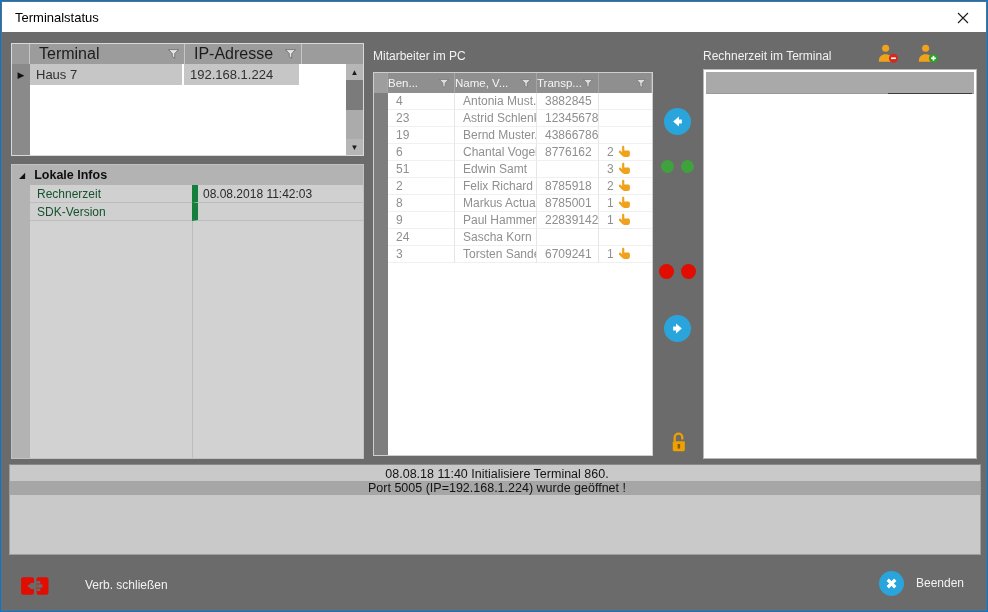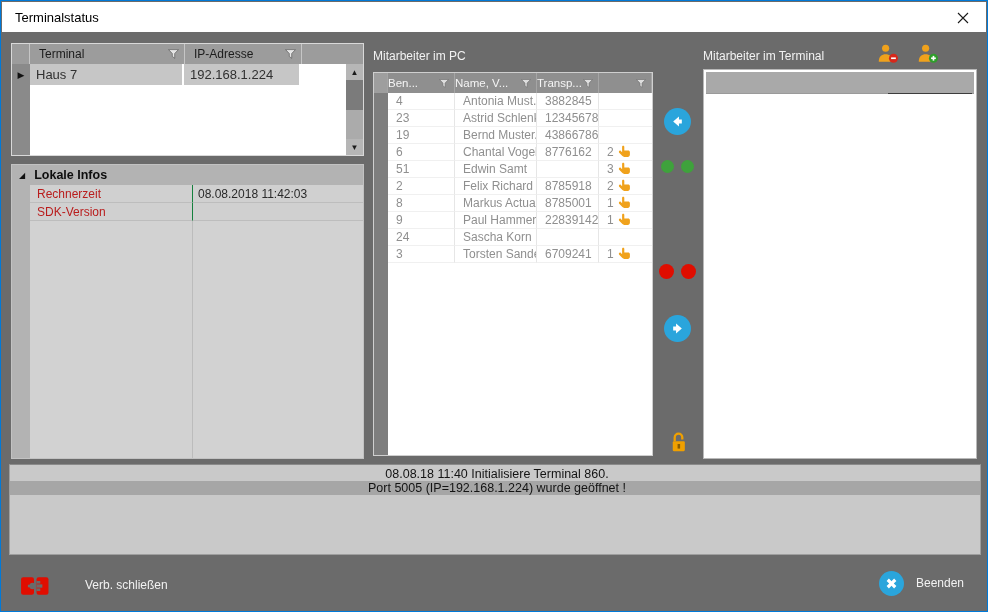--- a/index.html
+++ b/index.html
@@ -26,21 +26,21 @@
   .panel-label { position:absolute; color:#f2f2f2; font-size:12px; }
 
   
   .terminal-grid {
     position:absolute; left:10px; top:42px; width:353px; height:113px;
     background:#ffffff; border:1px solid #d9d9d9;
   }
   .tg-header { display:flex; height:20px; background:#9c9c9c; }
   .tg-header .hcell {
     color:#1c1c1c; display:flex; align-items:center;
-    border-right:1px solid #c6c6c6; padding-left:9px; font-size:12px;justify-content:flex-end;
+    border-right:1px solid #c6c6c6; padding-left:9px; font-size:16px;justify-content:flex-end;
   }
   .tg-hsel { width:18px; background:#9c9c9c; border-right:1px solid #c6c6c6; }
   .tg-body { position:relative; height:91px; background:#fff; display:flex; }
   .tg-selcol { width:18px; background:#8a8a8a; height:100%;
                display:flex; justify-content:center; }
   .tg-selcol .rowarrow { color:#111; font-size:9px; margin-top:6px; }
   .tg-rows { flex:1; }
   .tg-row { display:flex; height:22px; }
   .tg-cell {
     background:#c6c6c6; color:#303030; display:flex; align-items:center;
@@ -63,26 +63,26 @@
   .prop-grid {
     position:absolute; left:10px; top:163px; width:353px; height:295px;
     background:#b3b3b3; border:1px solid #c2c2c2; display:flex; flex-direction:column;
   }
   .pg-header { height:20px; display:flex; align-items:center; }
   .pg-header .tri { font-size:8px; color:#111; margin-left:7px; }
   .pg-header .pg-title { font-weight:bold; color:#0e0e0e; margin-left:9px; font-size:12.5px; }
   .pg-row { height:18px; display:flex; }
   .pg-indent { width:18px; background:#b3b3b3; }
   .pg-label {
-    width:162px; background:#d0d0d0; color:#b91c1c; display:flex; align-items:center;
+    width:162px; background:#d0d0d0; color:#14532d; display:flex; align-items:center;
     padding-left:7px; border-bottom:1px solid #bdbdbd;
   }
   .pg-value {
     flex:1; background:#d0d0d0; color:#2a2a2a; display:flex; align-items:center;
-    padding-left:5px; border-left:1px solid #15803d; border-bottom:1px solid #bdbdbd;
+    padding-left:5px; border-left:6px solid #15803d; border-bottom:1px solid #bdbdbd;
   }
   .pg-fill { flex:1; display:flex; }
   .pg-fill .pg-indent { background:#b3b3b3; }
   .pg-fill .fl { width:162px; background:#d2d2d2; }
   .pg-fill .fr { flex:1; background:#d2d2d2; border-left:1px solid #bcbcbc; }
 
   
   .pc-grid {
     position:absolute; left:372px; top:71px; width:280px; height:384px;
     background:#ffffff; border:1px solid #cfcfcf;
@@ -389,21 +389,21 @@
     </div>
     <div class="circle-btn" style="left:14px; top:358px; width:22px; height:24px; background:transparent">
       <svg width="19" height="23" viewBox="0 0 16 20">
         <path d="M4.7 9 V5.6 a3.3 3.3 0 0 1 6.6 0 V7.3" fill="none" stroke="#f0a000" stroke-width="2"></path>
         <rect x="3" y="9" width="10.5" height="8.5" rx="1" fill="#f0a000"></rect>
         <rect x="7.2" y="11.3" width="2.2" height="4" fill="#8a5c00"></rect>
       </svg>
     </div>
   </div>
 
-  <span class="panel-label" style="left:702px; top:48px">Mitarbeiter im Terminal</span>
+  <span class="panel-label" style="left:702px; top:48px">Rechnerzeit im Terminal</span>
 
   <div class="person-btn" style="left:876px">
     <svg width="22" height="19" viewBox="0 0 18 16">
       <circle cx="7" cy="3.6" r="3" fill="#f0a21c"></circle>
       <path d="M1.2 15 c0 -4.4 2.6 -6.3 5.8 -6.3 s5.8 1.9 5.8 6.3 z" fill="#f0a21c"></path>
       <circle cx="13.6" cy="12" r="3.8" fill="#d6281c"></circle>
       <rect x="11.6" y="11.3" width="4" height="1.4" fill="#fff"></rect>
     </svg>
   </div>
   <div class="person-btn" style="left:916px">

